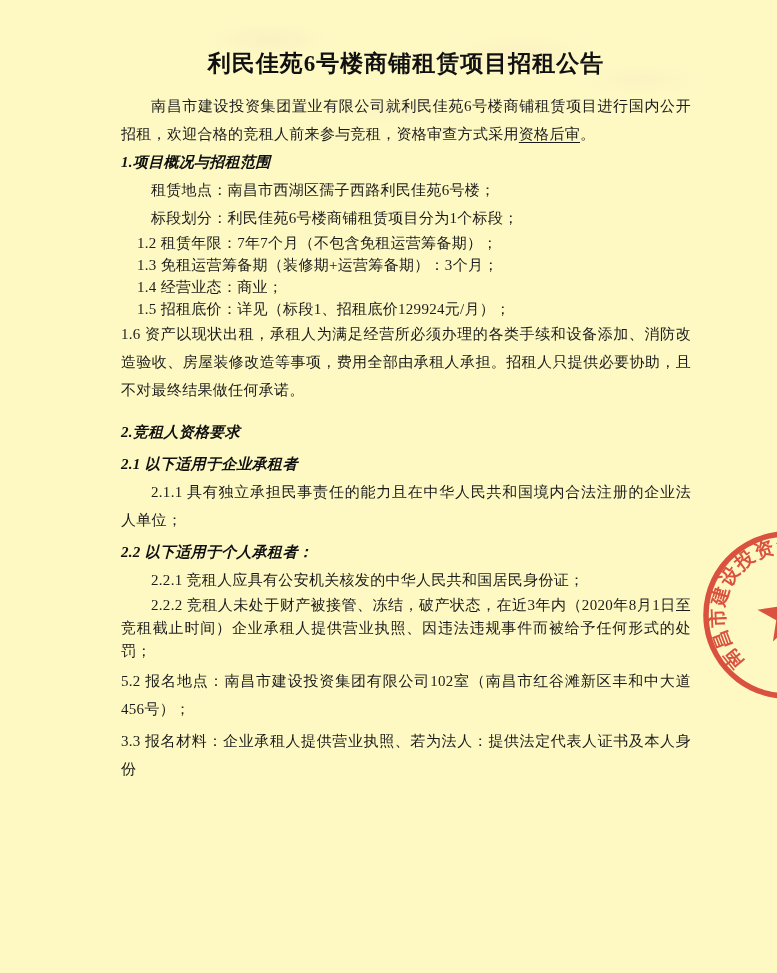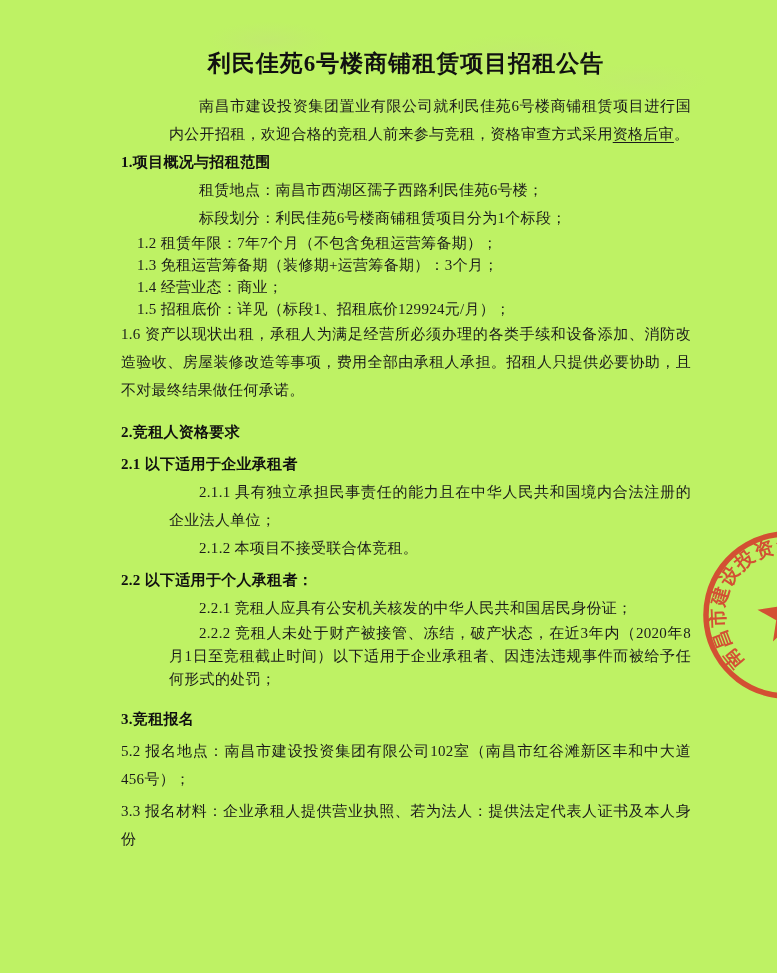--- a/index.html
+++ b/index.html
@@ -4,21 +4,21 @@
 <style>
   html,body{margin:0;padding:0;}
   body{
     width:777px;height:973px;
     background:#e9e9e9;
     font-family:"Liberation Serif","DejaVu Serif",serif;
   }
   .page{
     position:relative;
     width:777px;height:973px;
-    background:#bef264;
+    background:#fef9c3;
     overflow:hidden;
     color:#1c1c1c;
   }
   
   .bleed{
     position:absolute;left:0;top:0;width:777px;height:190px;
     background:
       radial-gradient(90px 26px at 270px 40px, rgba(214,170,190,.10), transparent 70%),
       radial-gradient(120px 30px at 520px 55px, rgba(214,170,190,.09), transparent 70%),
       radial-gradient(80px 22px at 400px 110px, rgba(205,170,185,.08), transparent 70%),
@@ -31,24 +31,24 @@
   .title{
     font-size:23px;font-weight:700;text-align:center;
     letter-spacing:1px;line-height:32px;
     margin:0 0 12px 0;color:#111;
   }
   p{
     margin:0;font-size:15px;line-height:28px;
     text-align:justify;color:#1b1b1b;
     letter-spacing:.3px;
   }
-  p.indent{text-indent:30px;margin-left:48px;}
+  p.indent{text-indent:30px;}
   p.tight{line-height:22px;margin-left:16px;}
   p.tight23{line-height:23px;}
-  p.h{font-weight:700;color:#101010;}
+  p.h{font-weight:700;color:#101010;font-style:italic;}
   .mt4{margin-top:4px;}
   .mt6{margin-top:14px;}
   .u{text-decoration:underline;text-underline-offset:3px;}
   
   .seal{
     position:absolute;left:677px;top:505px;width:220px;height:220px;
     color:#d63a2d;opacity:.88;
     pointer-events:none;
   }
   .seal svg{display:block;}
@@ -73,26 +73,24 @@
     <p class="indent">标段划分：利民佳苑6号楼商铺租赁项目分为1个标段；</p>
     <p class="tight">1.2 租赁年限：7年7个月（不包含免租运营筹备期）；</p>
     <p class="tight">1.3 免租运营筹备期（装修期+运营筹备期）：3个月；</p>
     <p class="tight">1.4 经营业态：商业；</p>
     <p class="tight">1.5 招租底价：详见（标段1、招租底价129924元/月）；</p>
     <p>1.6 资产以现状出租，承租人为满足经营所必须办理的各类手续和设备添加、消防改造验收、房屋装修改造等事项，费用全部由承租人承担。招租人只提供必要协助，且不对最终结果做任何承诺。</p>
 
     <p class="h mt6">2.竞租人资格要求</p>
     <p class="h mt4">2.1 以下适用于企业承租者</p>
     <p class="indent">2.1.1 具有独立承担民事责任的能力且在中华人民共和国境内合法注册的企业法人单位；</p>
-    <p class="indent">2.1.2 本项目不接受联合体竞租。</p>
     <p class="h mt4">2.2 以下适用于个人承租者：</p>
     <p class="indent">2.2.1 竞租人应具有公安机关核发的中华人民共和国居民身份证；</p>
-    <p class="indent tight23">2.2.2 竞租人未处于财产被接管、冻结，破产状态，在近3年内（2020年8月1日至竞租截止时间）以下适用于企业承租者、因违法违规事件而被给予任何形式的处罚；</p>
+    <p class="indent tight23">2.2.2 竞租人未处于财产被接管、冻结，破产状态，在近3年内（2020年8月1日至竞租截止时间）企业承租人提供营业执照、因违法违规事件而被给予任何形式的处罚；</p>
 
-    <p class="h mt6">3.竞租报名</p>
     <p class="mt4">5.2 报名地点：南昌市建设投资集团有限公司102室（南昌市红谷滩新区丰和中大道456号）；</p>
     <p class="mt4">3.3 报名材料：企业承租人提供营业执照、若为法人：提供法定代表人证书及本人身份</p>
   </div>
 
   <div class="seal" style="color: rgb(214, 58, 45);">
     <svg width="220" height="220" viewBox="0 0 220 220">
       <g transform="rotate(-8 110 110)">
         <circle cx="110" cy="110" r="81" fill="none" stroke="currentColor" stroke-width="5.5"></circle>
         <polygon fill="currentColor" points="110,80 117.1,100.3 138.5,100.7 121.4,113.7 127.6,134.3 110,122 92.4,134.3 98.6,113.7 81.5,100.7 102.9,100.3"></polygon>
         <path id="sealArc" d="M 61.5 150.3 A 63 63 0 1 1 158.5 150.3" fill="none"></path>

